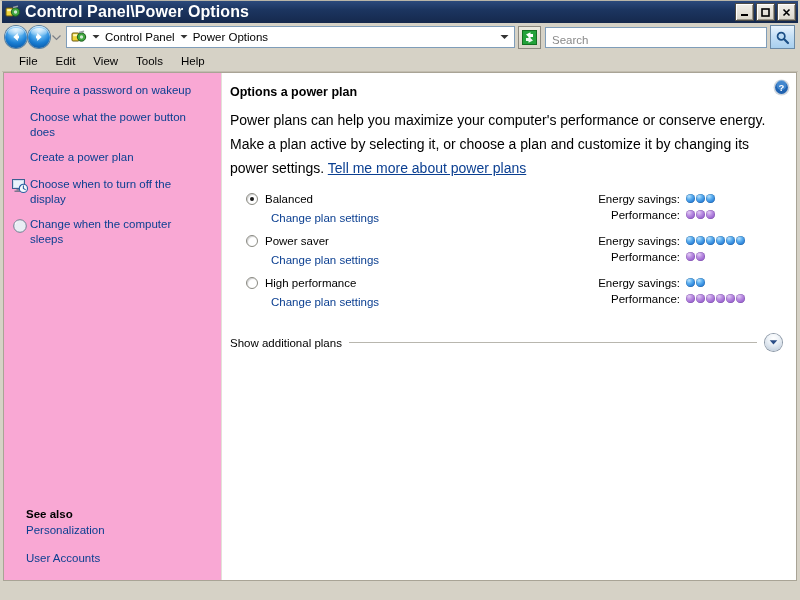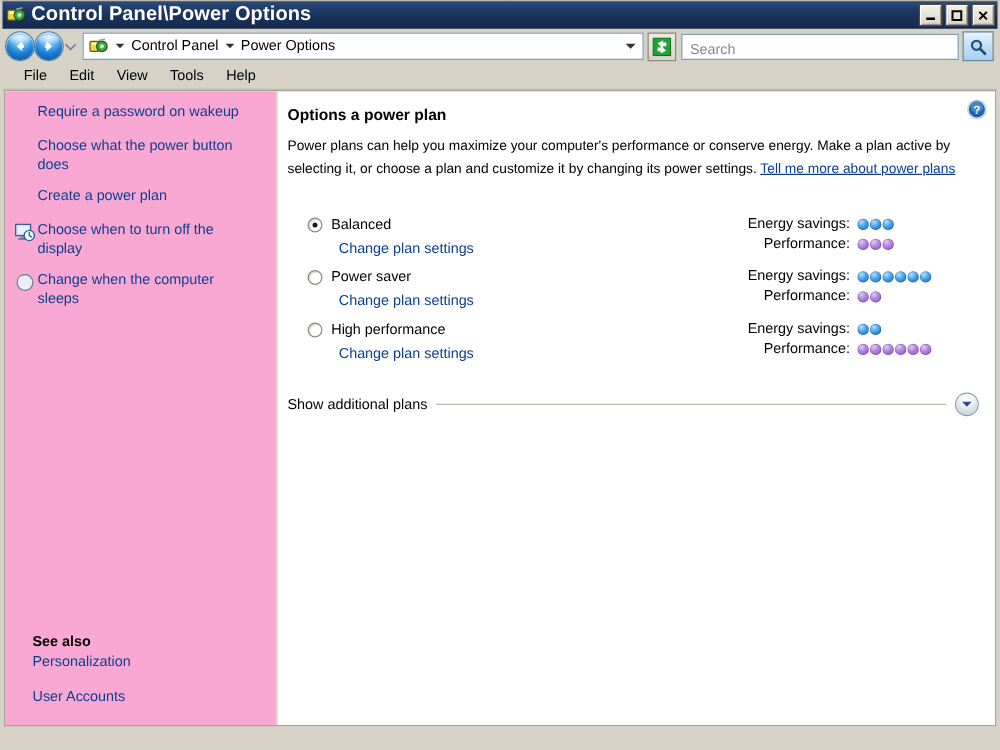--- a/index.html
+++ b/index.html
@@ -223,43 +223,43 @@
   .help-btn {
     position: absolute; right: 6px; top: 6px;
     width: 17px; height: 17px; border-radius: 50%;
     cursor: default;
   }
   .h1 {
     font-size: 12.5px; font-weight: bold; color: #000;
     margin: 0 0 9px 0;
   }
   .desc {
-    font-size: 11px; color: #000; line-height: 18px;
+    font-size: 14px; color: #000; line-height: 24px;
     max-width: 552px;
-    margin-bottom: 27px;
+    margin-bottom: 10px;
   }
   .inline-link {
     color: #0b3f91; text-decoration: underline; cursor: default;
   }
 
   .group-head {
     display: flex; align-items: center;
     margin-bottom: 13px;
   }
   .group-head .lbl {
     font-size: 11.5px; color: #000; white-space: nowrap;
     padding-right: 7px;
   }
   .group-head .rule {
     flex: 1 1 auto; height: 1px; background: #b8b6ae;
   }
 
   .plans { padding-left: 16px; }
   .plan-row {
-    display: flex; align-items: flex-start;
+    display: flex; align-items: center;
     margin-bottom: 8px;
   }
   .plan-left { flex: 1 1 auto; }
   .plan-main { display: flex; align-items: center; height: 17px; }
   .radio {
     width: 12px; height: 12px; border-radius: 50%;
     box-sizing: border-box;
     background: #fff;
     border: 1px solid #8a8a82;
     box-shadow: inset 1px 1px 1px rgba(0,0,0,.18);

